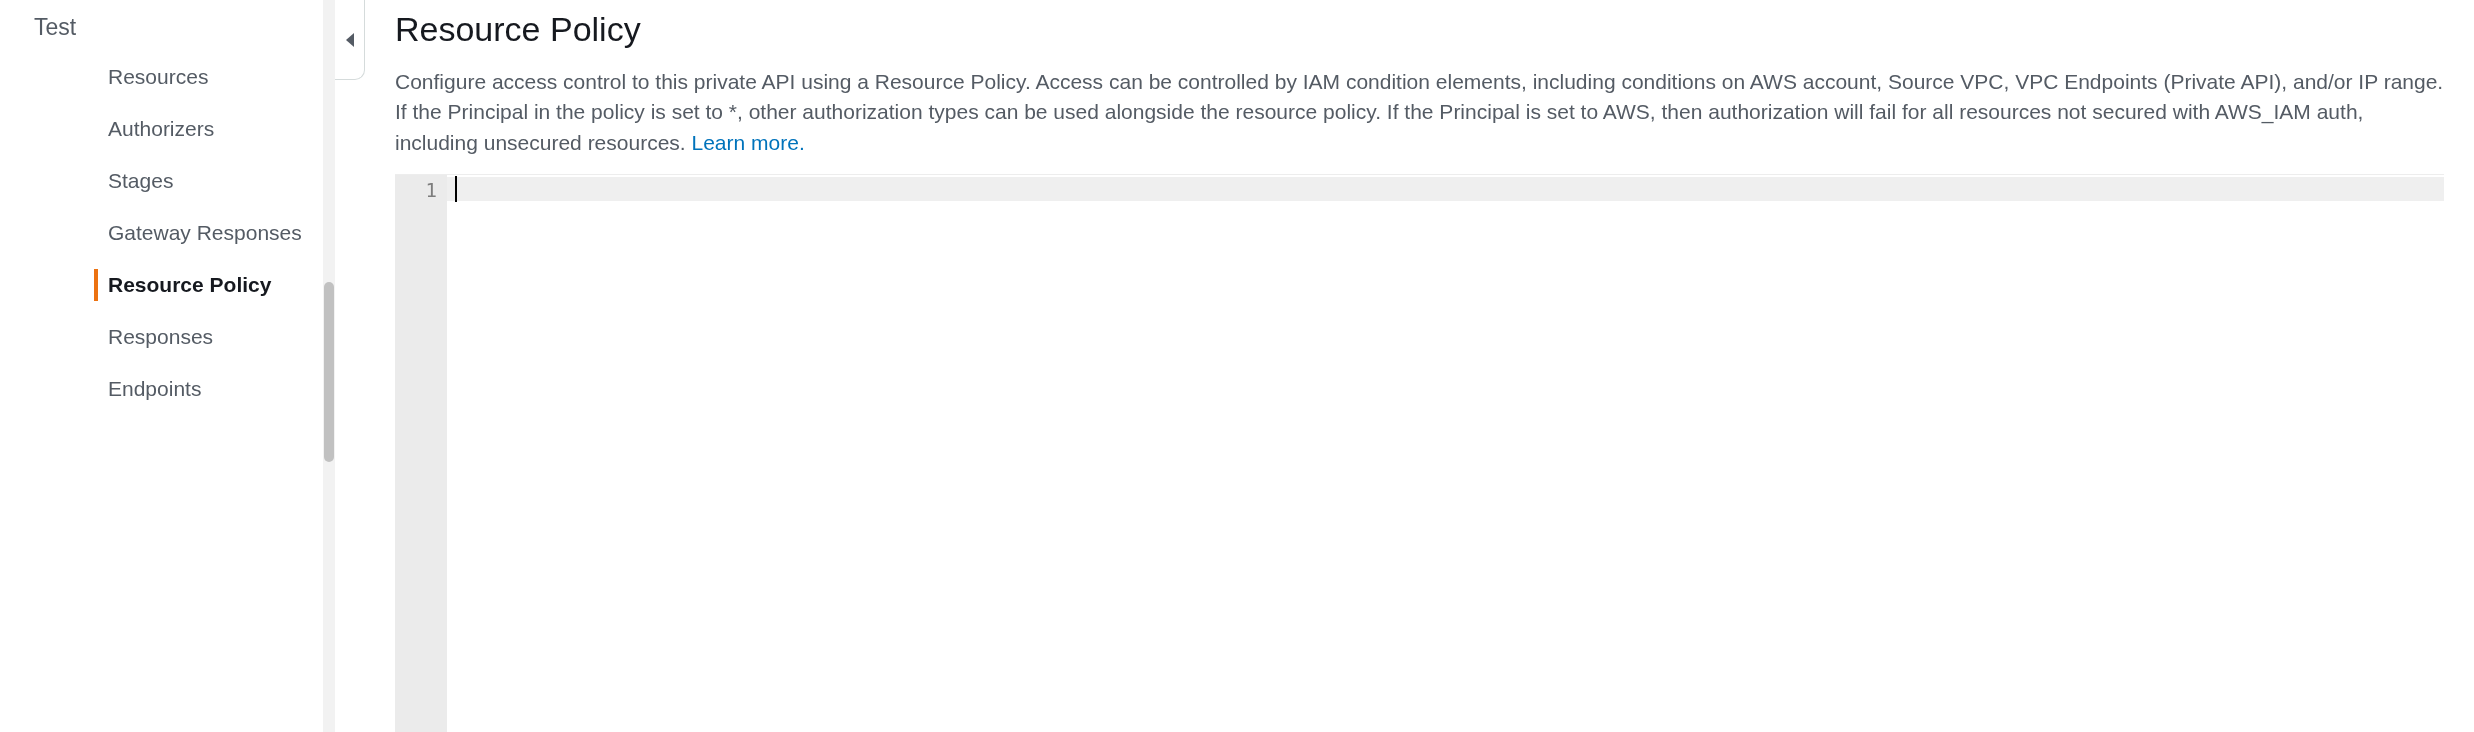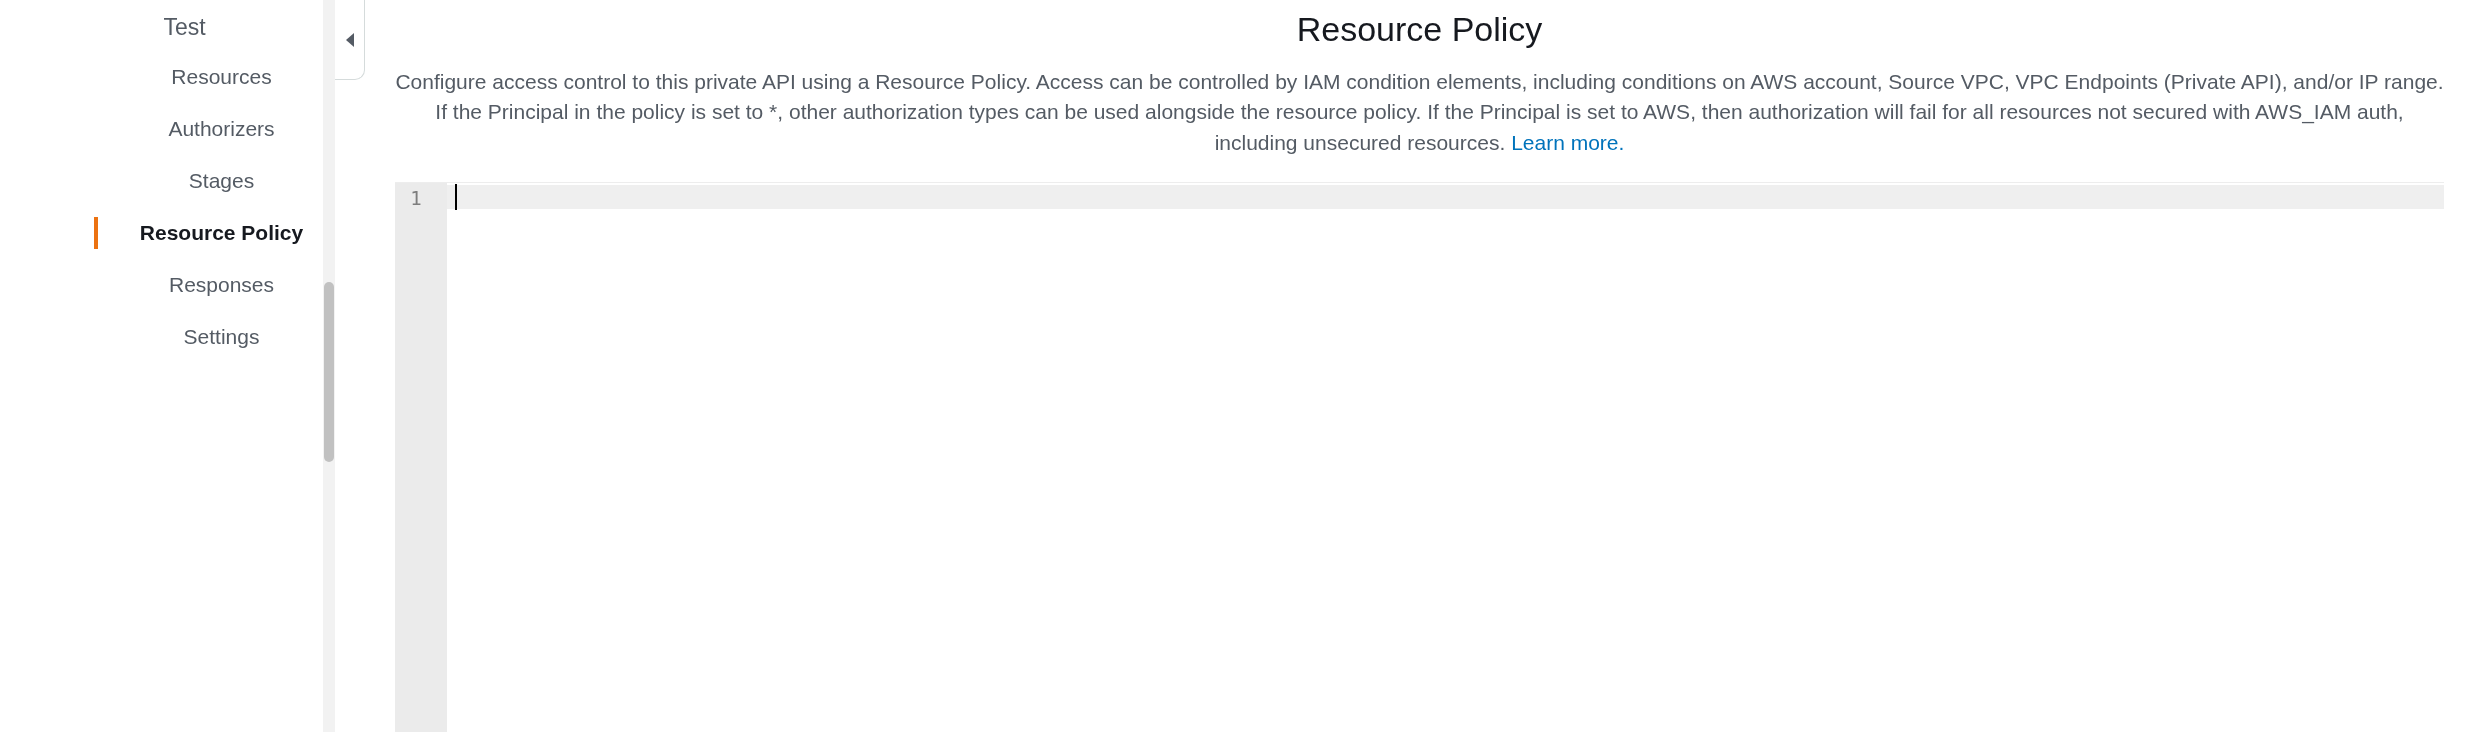--- a/index.html
+++ b/index.html
@@ -1,19 +1,18 @@
 <!DOCTYPE html>
 <html><head>
   <meta charset="utf-8">
   <style>
     * {
       box-sizing: border-box;
       margin: 0;
       padding: 0;
-      text-align: center;
     }
     body {
       font-family: "Amazon Ember", "Helvetica Neue", Helvetica, Arial, sans-serif;
       background: #ffffff;
       color: #16191f;
       display: flex;
       width: 2474px;
       height: 732px;
       overflow: hidden;
     }
@@ -117,21 +116,21 @@
     .page-title {
       font-size: 34px;
       font-weight: 400;
       color: #16191f;
       margin-bottom: 18px;
     }
     .page-description {
       font-size: 21px;
       line-height: 1.45;
       color: #545b64;
-      margin-bottom: 24px;
+      margin-bottom: 16px;
       max-width: 2050px;
     }
     .learn-more-link {
       color: #0073bb;
       text-decoration: none;
       cursor: pointer;
     }
     
     .editor {
       flex: 1;
@@ -176,23 +175,24 @@
   </style>
 </head>
 <body>
 
 <div class="sidebar">
   <div class="sidebar-heading">Test</div>
   <ul class="sidebar-list">
     <li class="sidebar-item"><span>Resources</span></li>
     <li class="sidebar-item"><span>Authorizers</span></li>
     <li class="sidebar-item"><span>Stages</span></li>
+    <li class="sidebar-item"><span>Gateway Responses</span></li>
     <li class="sidebar-item active"><span>Resource Policy</span></li>
     <li class="sidebar-item"><span>Responses</span></li>
-    <li class="sidebar-item"><span>Settings</span></li>
+    <li class="sidebar-item"><span>Endpoints</span></li>
   </ul>
   <div class="divider-rail">
     <div class="scroll-thumb"></div>
   </div>
 </div>
 
 <div class="collapse-tab-notch"></div>
 <div class="collapse-tab">
   <span></span>
 </div>

